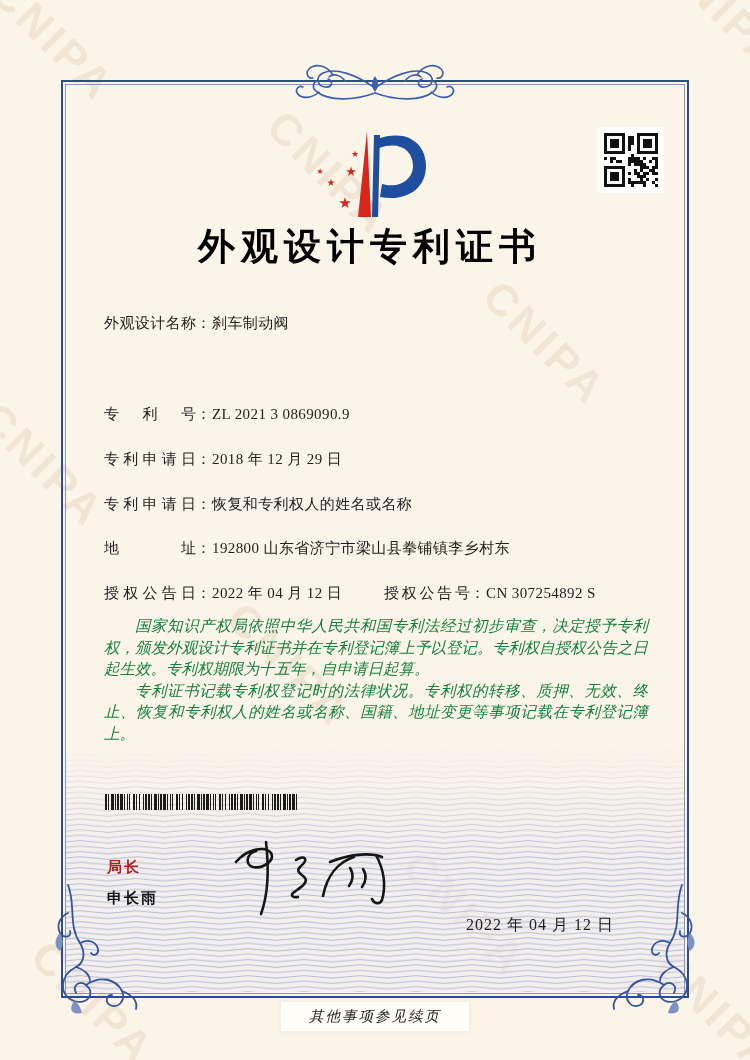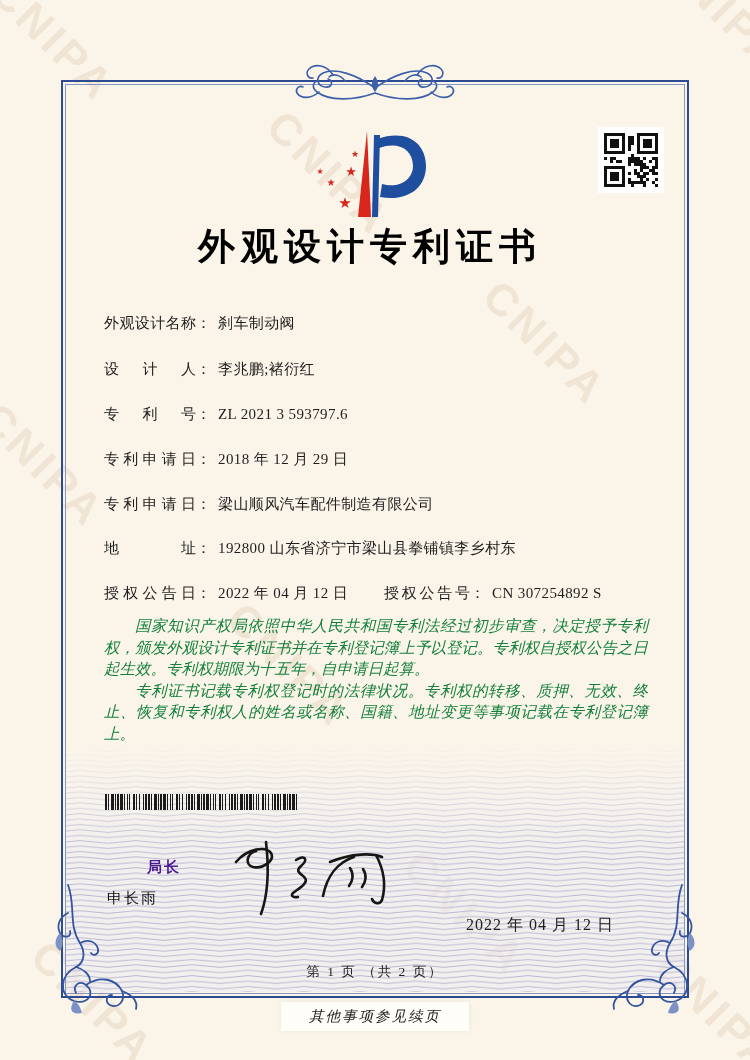--- a/index.html
+++ b/index.html
@@ -19,32 +19,32 @@
   .orn{position:absolute;z-index:4;pointer-events:none;}
   
   .certno{position:absolute;left:104px;top:124px;font-size:15px;letter-spacing:1.5px;z-index:5;}
   .qrbox{position:absolute;left:598px;top:127px;width:66px;height:66px;background:#fff;z-index:5;}
   .logo{position:absolute;left:310px;top:126px;width:124px;height:94px;z-index:5;}
   .title{position:absolute;left:0;right:16px;top:222px;text-align:center;font-size:37px;
          font-weight:700;letter-spacing:6px;padding-left:6px;color:#000;z-index:5;}
   
   .frow{position:absolute;left:104px;width:560px;font-size:15px;white-space:nowrap;z-index:5;}
   .flabel{display:inline-block;width:92px;text-align:justify;text-align-last:justify;}
-  .fvalue{margin-left:7px;letter-spacing:.4px;}
+  .fvalue{margin-left:1px;letter-spacing:.4px;}
   .grant2{position:absolute;left:280px;top:0;white-space:nowrap;font-family:Liberation Serif, serif;}
   
   .bodytext{position:absolute;left:104px;top:615px;width:544px;font-size:15.5px;
             line-height:21.6px;font-style:italic;color:#15803d;z-index:5;}
   .bodytext p{margin:0;text-indent:2em;text-align:justify;}
   
   .barcode{position:absolute;left:105px;top:794px;width:196px;height:16px;z-index:5;}
   .sig-role{position:absolute;left:107px;top:858px;font-family:"Liberation Sans","DejaVu Sans",sans-serif;
-            font-size:15px;font-weight:600;letter-spacing:2px;color:#4c1d95;z-index:5;margin-left:40px;}
+            font-size:15px;font-weight:600;letter-spacing:2px;color:#b91c1c;z-index:5;}
   .sig-name{position:absolute;left:107px;top:889px;font-family:"Liberation Sans","DejaVu Sans",sans-serif;
-            font-size:15px;font-weight:400;letter-spacing:2px;color:#111;z-index:5;text-align:center;}
+            font-size:15px;font-weight:700;letter-spacing:2px;color:#111;z-index:5;text-align:center;}
   .signature{position:absolute;left:224px;top:836px;z-index:5;}
   .issue-date{position:absolute;left:425px;top:915px;width:230px;text-align:center;
               font-size:16px;letter-spacing:1px;z-index:5;}
   .pageinfo{position:absolute;left:0;right:0;top:963px;text-align:center;
             font-size:13.5px;letter-spacing:2px;z-index:5;}
   .note{position:absolute;left:50%;top:1002px;transform:translateX(-50%);
         background:#fffdf8;padding:5px 28px;font-size:14.5px;font-style:italic;
         letter-spacing:2px;z-index:5;box-shadow:0 0 5px rgba(120,110,90,.12);}
 </style>
 </head>
@@ -216,31 +216,28 @@
     <polygon points="57,5 48,91 61,91" fill="#d8261c"></polygon>
     <polygon points="64,9 70,9 68,91 62,91" fill="#1f4e9e"></polygon>
     <path d="M67,13 C98,2 116,18 116,40 C116,63 96,76 70,71 L72,58 C90,63 103,53 103,40 C103,23 88,15 69,22 Z" fill="#1f4e9e"></path>
   </svg>
 
   <div class="title">外观设计专利证书</div>
 
   <div class="frow" style="top:314px">
     <span class="flabel">外观设计名称</span><span>：</span><span class="fvalue">刹车制动阀</span>
   </div>
-  <div class="frow" style="top:360px">
-    <span class="flabel">设计人</span><span>：</span><span class="fvalue">李兆鹏;褚衍红</span>
-  </div>
   <div class="frow" style="top:405px">
-    <span class="flabel">专利号</span><span>：</span><span class="fvalue">ZL 2021 3 593797.6</span>
+    <span class="flabel">专利号</span><span>：</span><span class="fvalue">ZL 2021 3 0869090.9</span>
   </div>
   <div class="frow" style="top:450px">
     <span class="flabel">专利申请日</span><span>：</span><span class="fvalue">2018 年 12 月 29 日</span>
   </div>
   <div class="frow" style="top:495px">
-    <span class="flabel">专利申请日</span><span>：</span><span class="fvalue">梁山顺风汽车配件制造有限公司</span>
+    <span class="flabel">专利申请日</span><span>：</span><span class="fvalue">恢复和专利权人的姓名或名称</span>
   </div>
   <div class="frow" style="top:539px">
     <span class="flabel">地址</span><span>：</span><span class="fvalue">192800 山东省济宁市梁山县拳铺镇李乡村东</span>
   </div>
   <div class="frow" style="top:584px">
     <span class="flabel">授权公告日</span><span>：</span><span class="fvalue">2022 年 04 月 12 日</span>
     <span class="grant2">
       <span class="flabel" style="width:86px">授权公告号</span><span>：</span><span class="fvalue">CN 307254892 S</span>
     </span>
   </div>
@@ -388,16 +385,15 @@
       <path d="M72,24 C82,18 84,24 77,30 C70,36 78,38 81,42 C85,47 74,53 69,57 C66,60 70,62 74,61"></path>
       <path d="M99,60 C103,40 114,26 130,21"></path>
       <path d="M106,26 C128,17 148,17 158,21"></path>
       <path d="M152,19 C160,34 162,50 158,64 C156,69 150,68 148,63"></path>
       <path d="M126,32 C130,38 129,45 125,50"></path>
       <path d="M139,33 C143,39 142,46 138,51"></path>
     </g>
   </svg>
 
   <div class="issue-date">2022 年 04 月 12 日</div>
-  <div class="pageinfo">第 1 页 （共 2 页）</div>
   <div class="note">其他事项参见续页</div>
 
 </div>
 
 </body></html>

